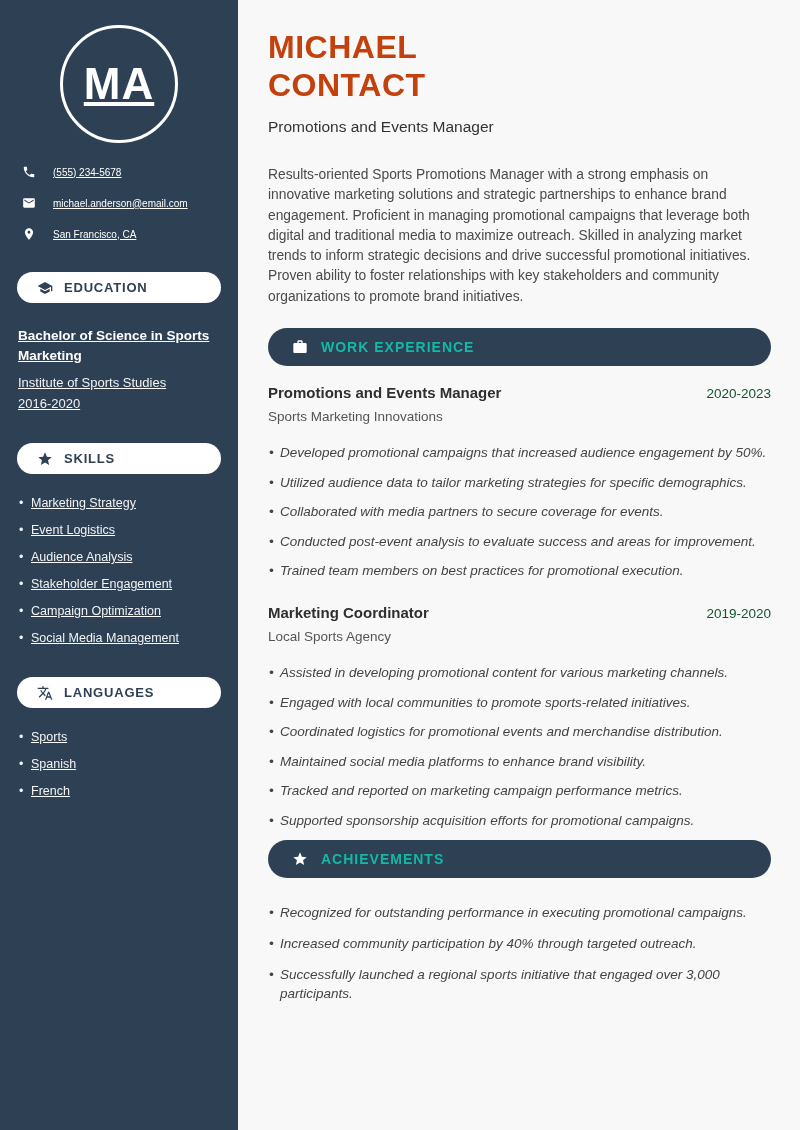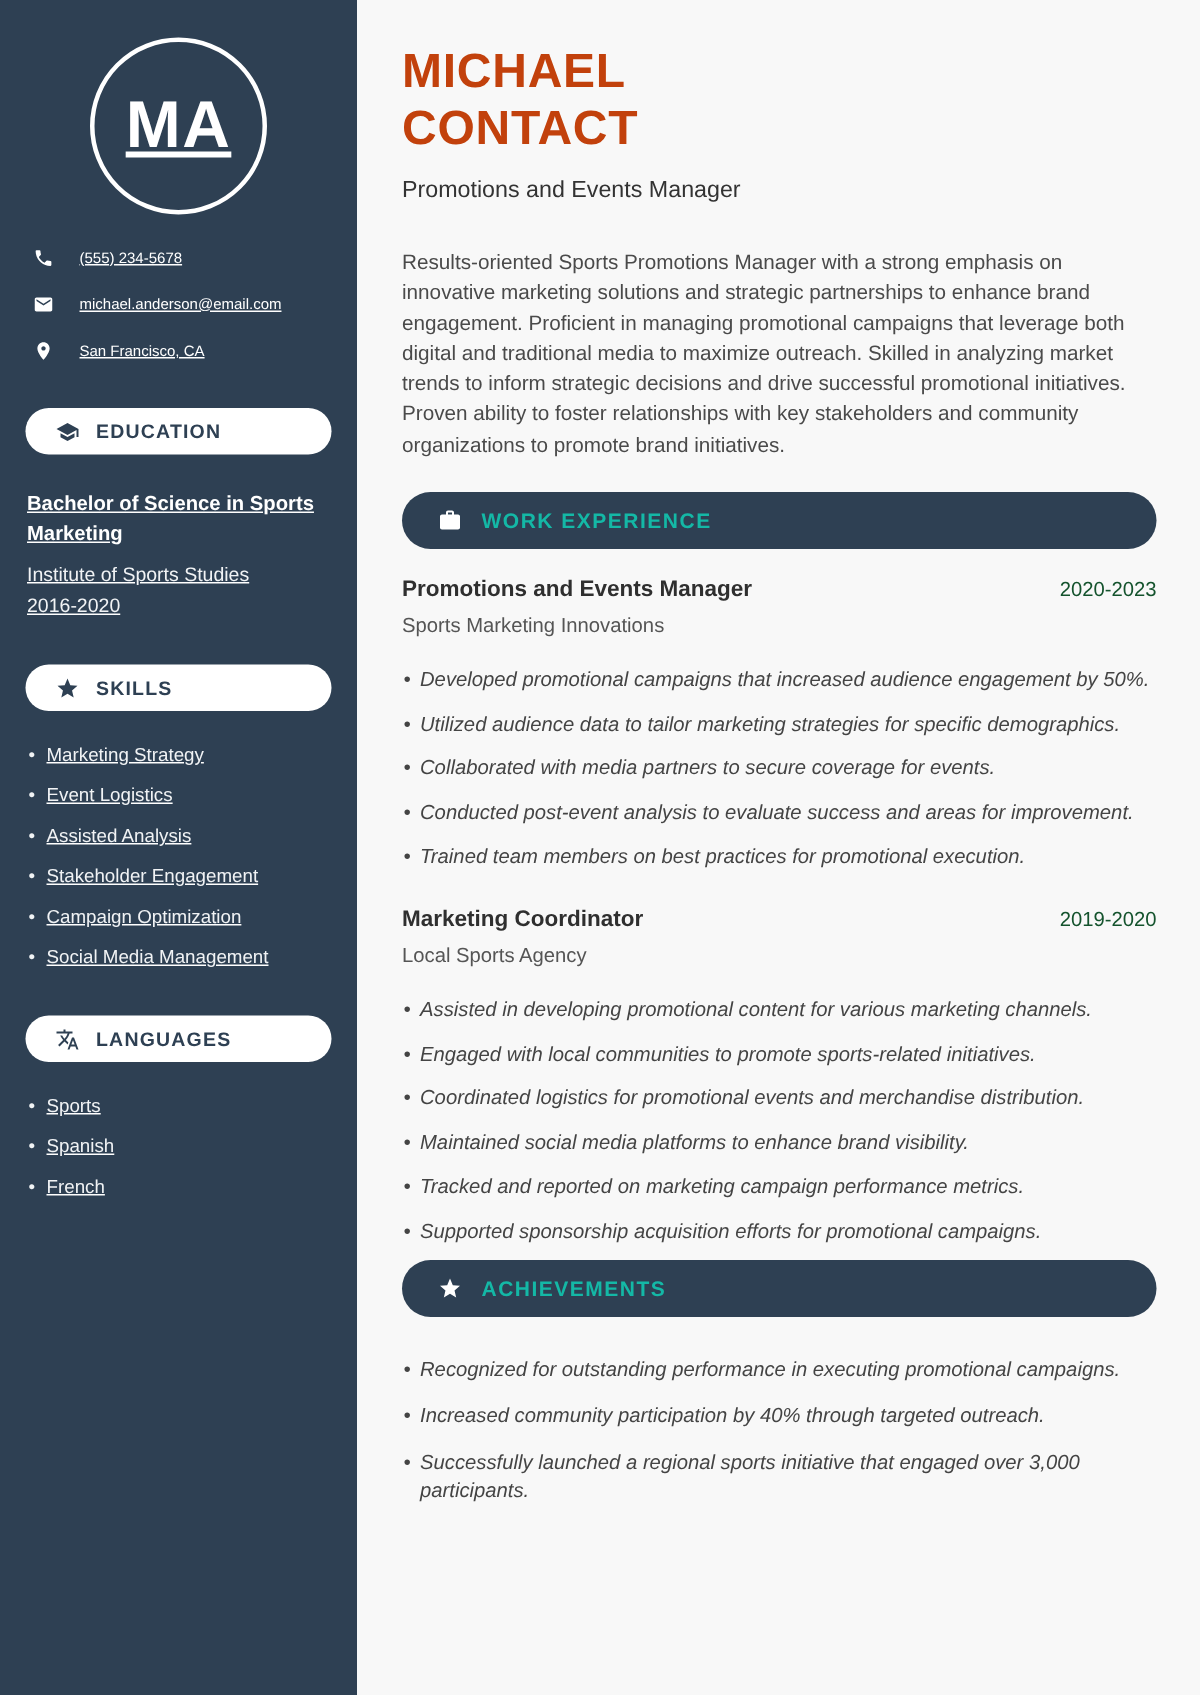--- a/index.html
+++ b/index.html
@@ -115,21 +115,21 @@
     <div class="side-pill pill-skills">
       <svg viewBox="0 0 24 24">
           <path d="M12 17.27L18.18 21l-1.64-7.03L22 9.24l-7.19-.61L12 2 9.19 8.63 2 9.24l5.46 4.73L5.82 21z"></path>
         </svg>
       <span>SKILLS</span>
     </div>
 
     <ul class="side-list">
       <li>Marketing Strategy</li>
       <li>Event Logistics</li>
-      <li>Assisted Analysis</li>
+      <li>Audience Analysis</li>
       <li>Stakeholder Engagement</li>
       <li>Campaign Optimization</li>
       <li>Social Media Management</li>
     </ul>
 
     <div class="side-pill pill-languages">
       <svg viewBox="0 0 24 24">
           <path d="M12.87 15.07l-2.54-2.51.03-.03c1.74-1.94 2.98-4.17 3.71-6.53H17V4h-7V2H8v2H1v1.99h11.17C11.5 7.92 10.44 9.75 9 11.35 8.07 10.32 7.3 9.19 6.69 8h-2c.73 1.63 1.73 3.17 2.98 4.56l-5.09 5.02L4 19l5-5 3.11 3.11.76-2.04zM18.5 10h-2L12 22h2l1.12-3h4.75L21 22h2l-4.5-12zm-2.62 7l1.62-4.33L19.12 17h-3.24z"></path>
         </svg>
       <span>LANGUAGES</span>

